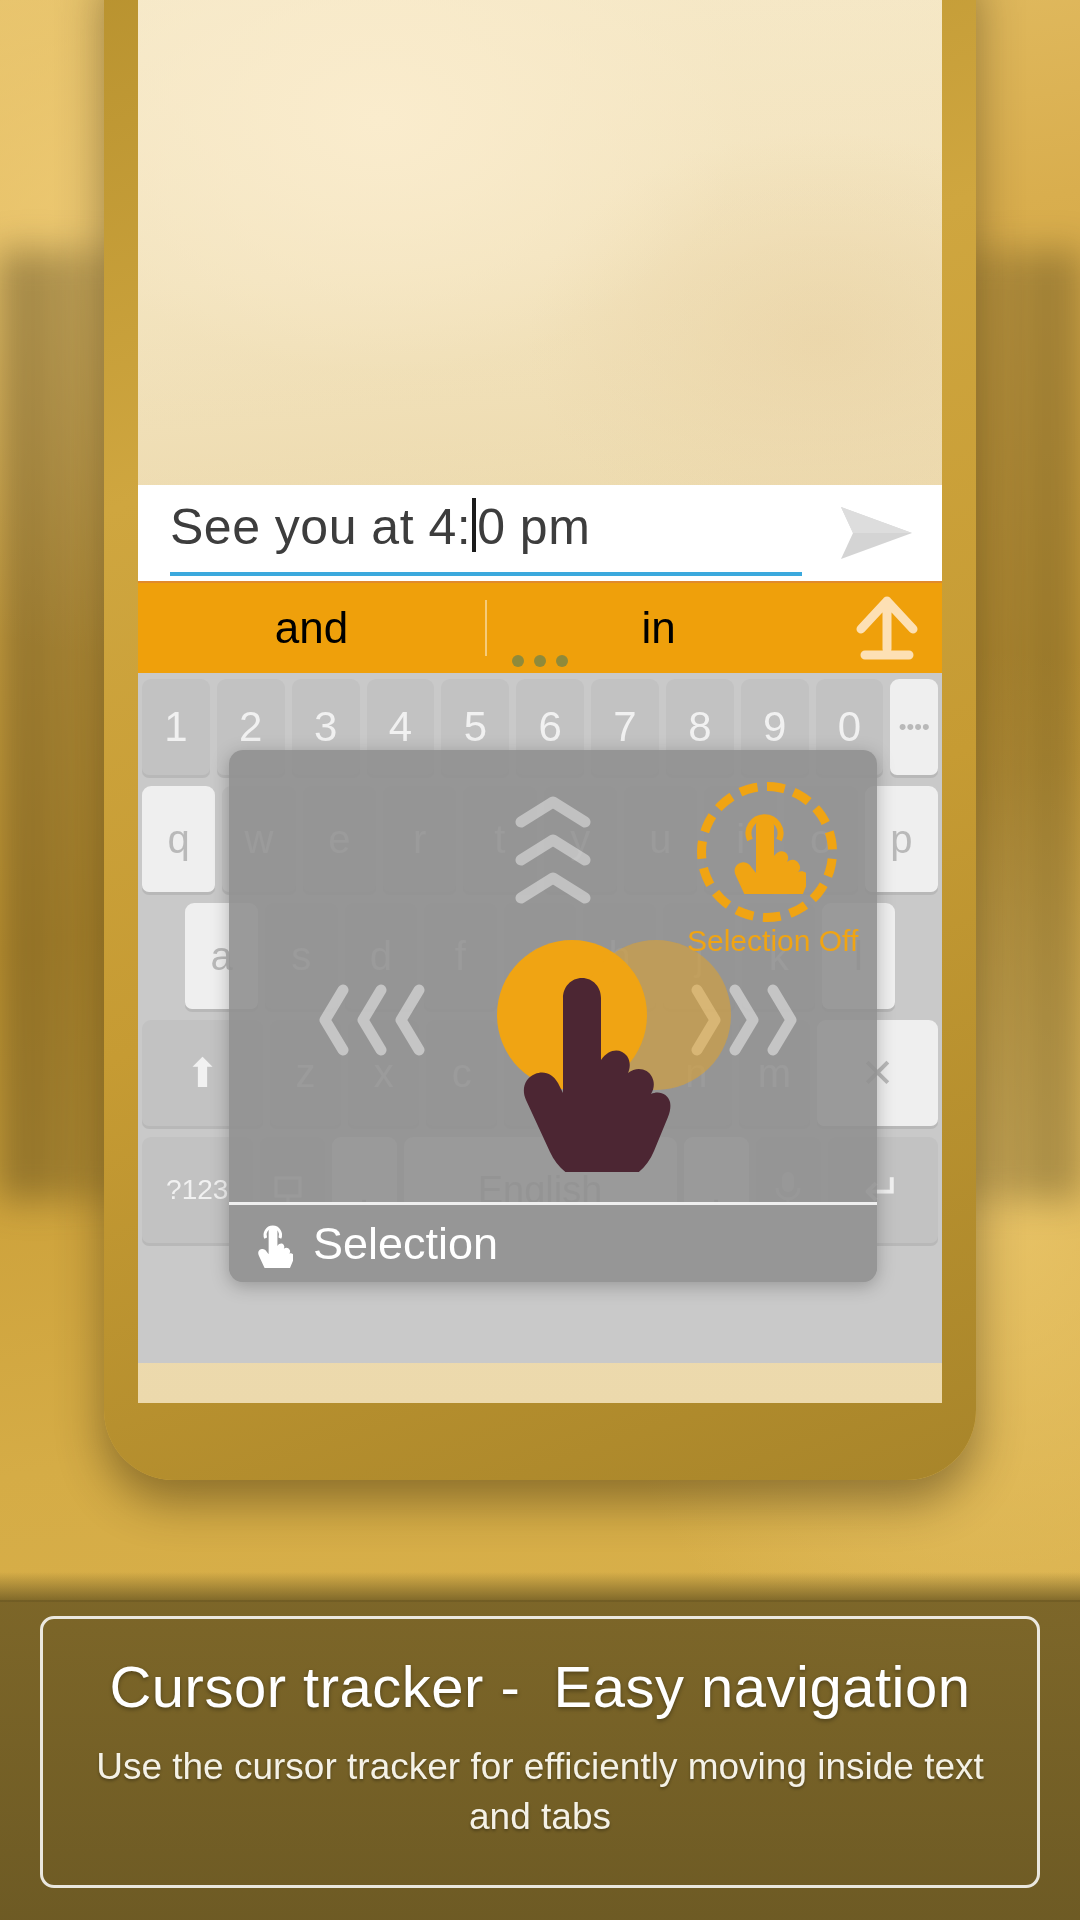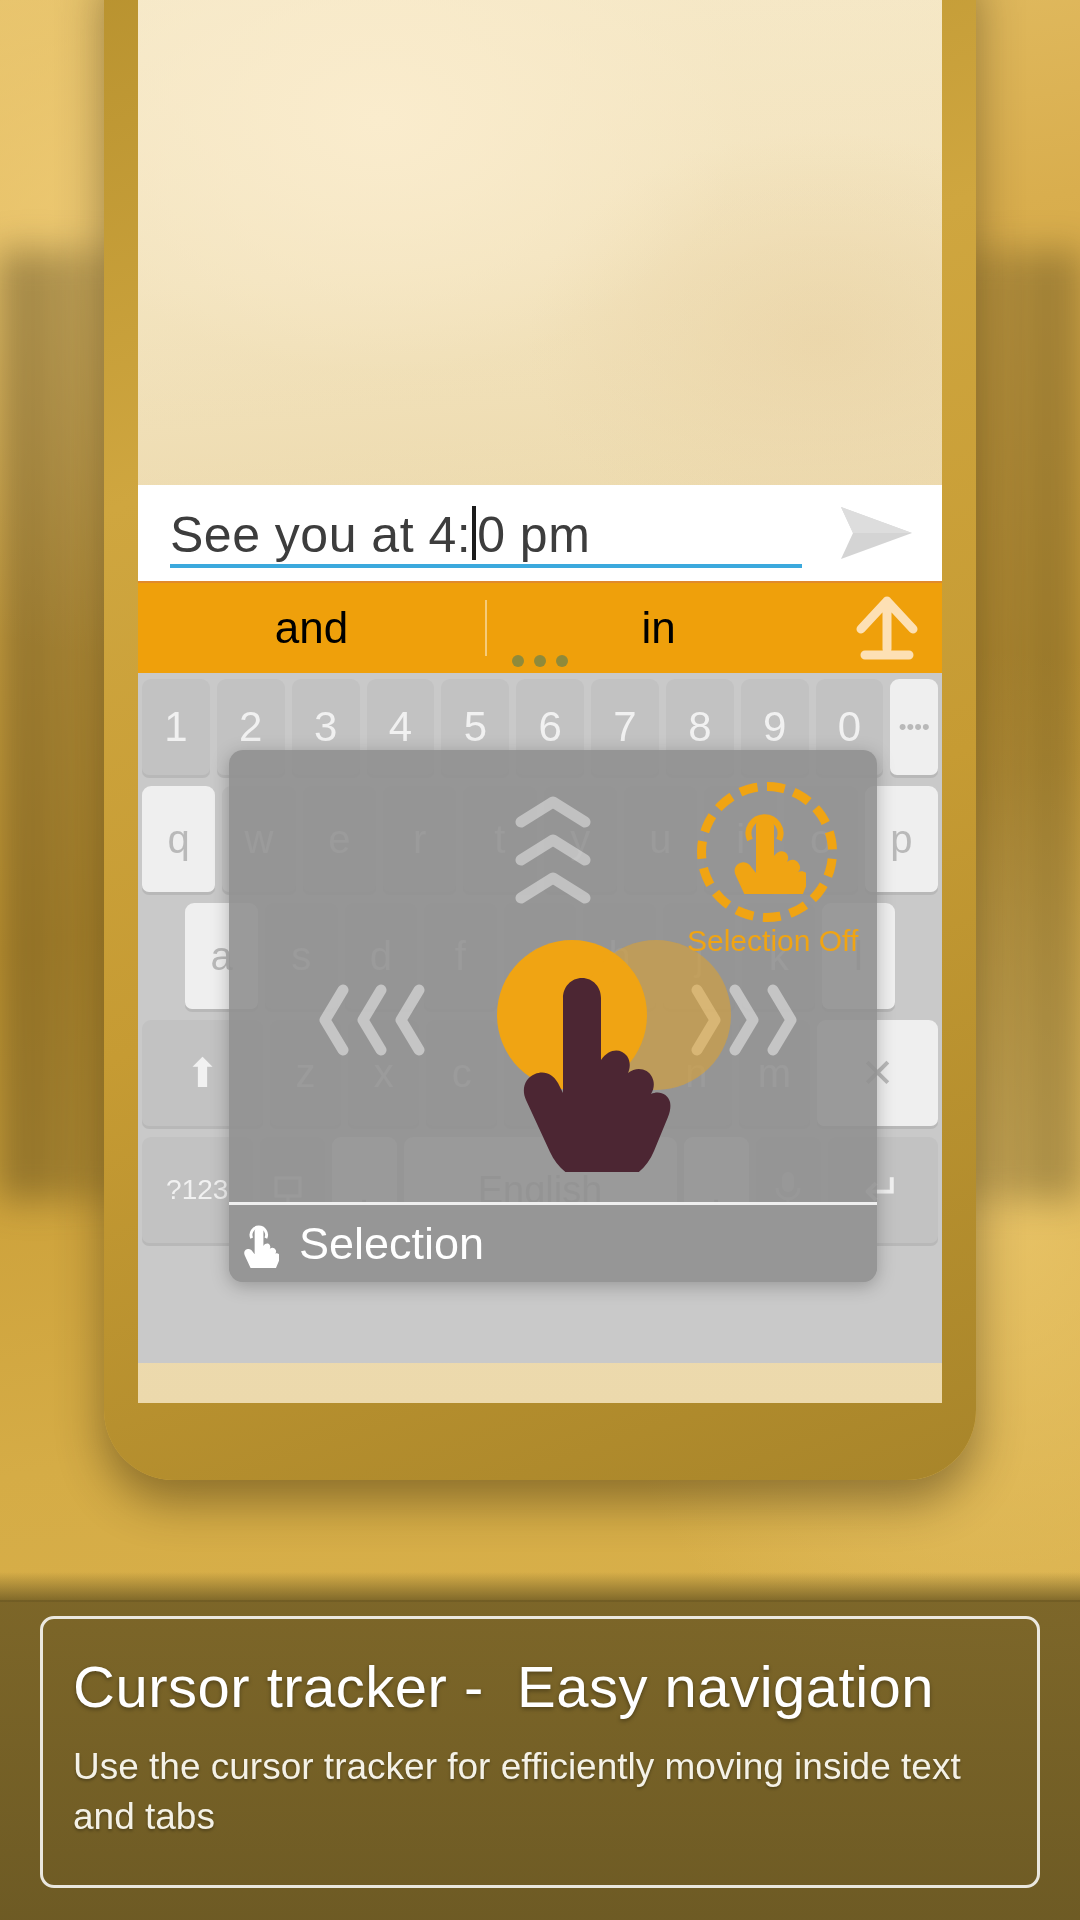--- a/index.html
+++ b/index.html
@@ -46,21 +46,21 @@
   }
 
   
   #inputbar {
     position:absolute; left:0; top:525px; width:804px; height:96px;
     background:#ffffff; display:flex; align-items:center;
   }
   #inputwrap { flex:1; padding-left:32px; padding-right:10px; position:relative; }
   #inputline {
     display:inline-flex; align-items:baseline;
-    border-bottom:4px solid #3ba9dd; padding-bottom:0; min-width:632px;
+    border-bottom:4px solid #3ba9dd; padding-bottom:16px; min-width:632px;
   }
   .itext { font-size:50px; color:#3d3d3d; letter-spacing:0.5px; white-space:pre; }
   #caret {
     display:inline-block; width:4px; height:54px; background:#1b1b1b;
     transform:translateY(8px); margin:0 1px;
   }
   #sendbtn {
     width:130px; height:96px; display:flex; align-items:center; justify-content:center;
   }
   #sendbtn svg { opacity:0.42; }
@@ -148,33 +148,34 @@
   }
   #ghostdot {
     position:absolute; left:352px; top:190px; width:150px; height:150px;
     border-radius:50%; background:rgba(240,164,19,0.45);
   }
   #handwrap { position:absolute; left:256px; top:212px; }
   #trackerbar {
     position:absolute; left:0; bottom:0; width:648px; height:80px;
     background:rgba(150,150,150,0.92);
     border-top:3px solid rgba(255,255,255,0.85);
-    display:flex; align-items:center; padding-left:12px; gap:20px;
+    display:flex; align-items:center; padding-left:26px; gap:20px;
   }
   #trackerbar .lbl { color:#ffffff; font-size:45px; }
 
   
   #caption {
     position:absolute; left:0; bottom:0; width:1080px; height:320px;
     background:linear-gradient(180deg, rgba(112,92,36,0.88) 0%, rgba(104,86,34,0.95) 100%);
   }
   #captionbox {
     position:absolute; left:40px; top:16px; width:1000px; height:272px;
     border:3px solid rgba(255,255,255,0.85); border-radius:14px;
     padding:34px 30px 0 30px;
+    text-align:center;
   }
   #captitle {
     color:#ffffff; font-size:58px; font-weight:normal; letter-spacing:0.5px;
     text-shadow:0 2px 4px rgba(0,0,0,0.35); white-space:pre;
   }
   #capsub {
     color:#f4f1e6; font-size:37px; line-height:1.36; margin-top:22px;
     text-shadow:0 2px 3px rgba(0,0,0,0.3);
   }
   #capfade {

